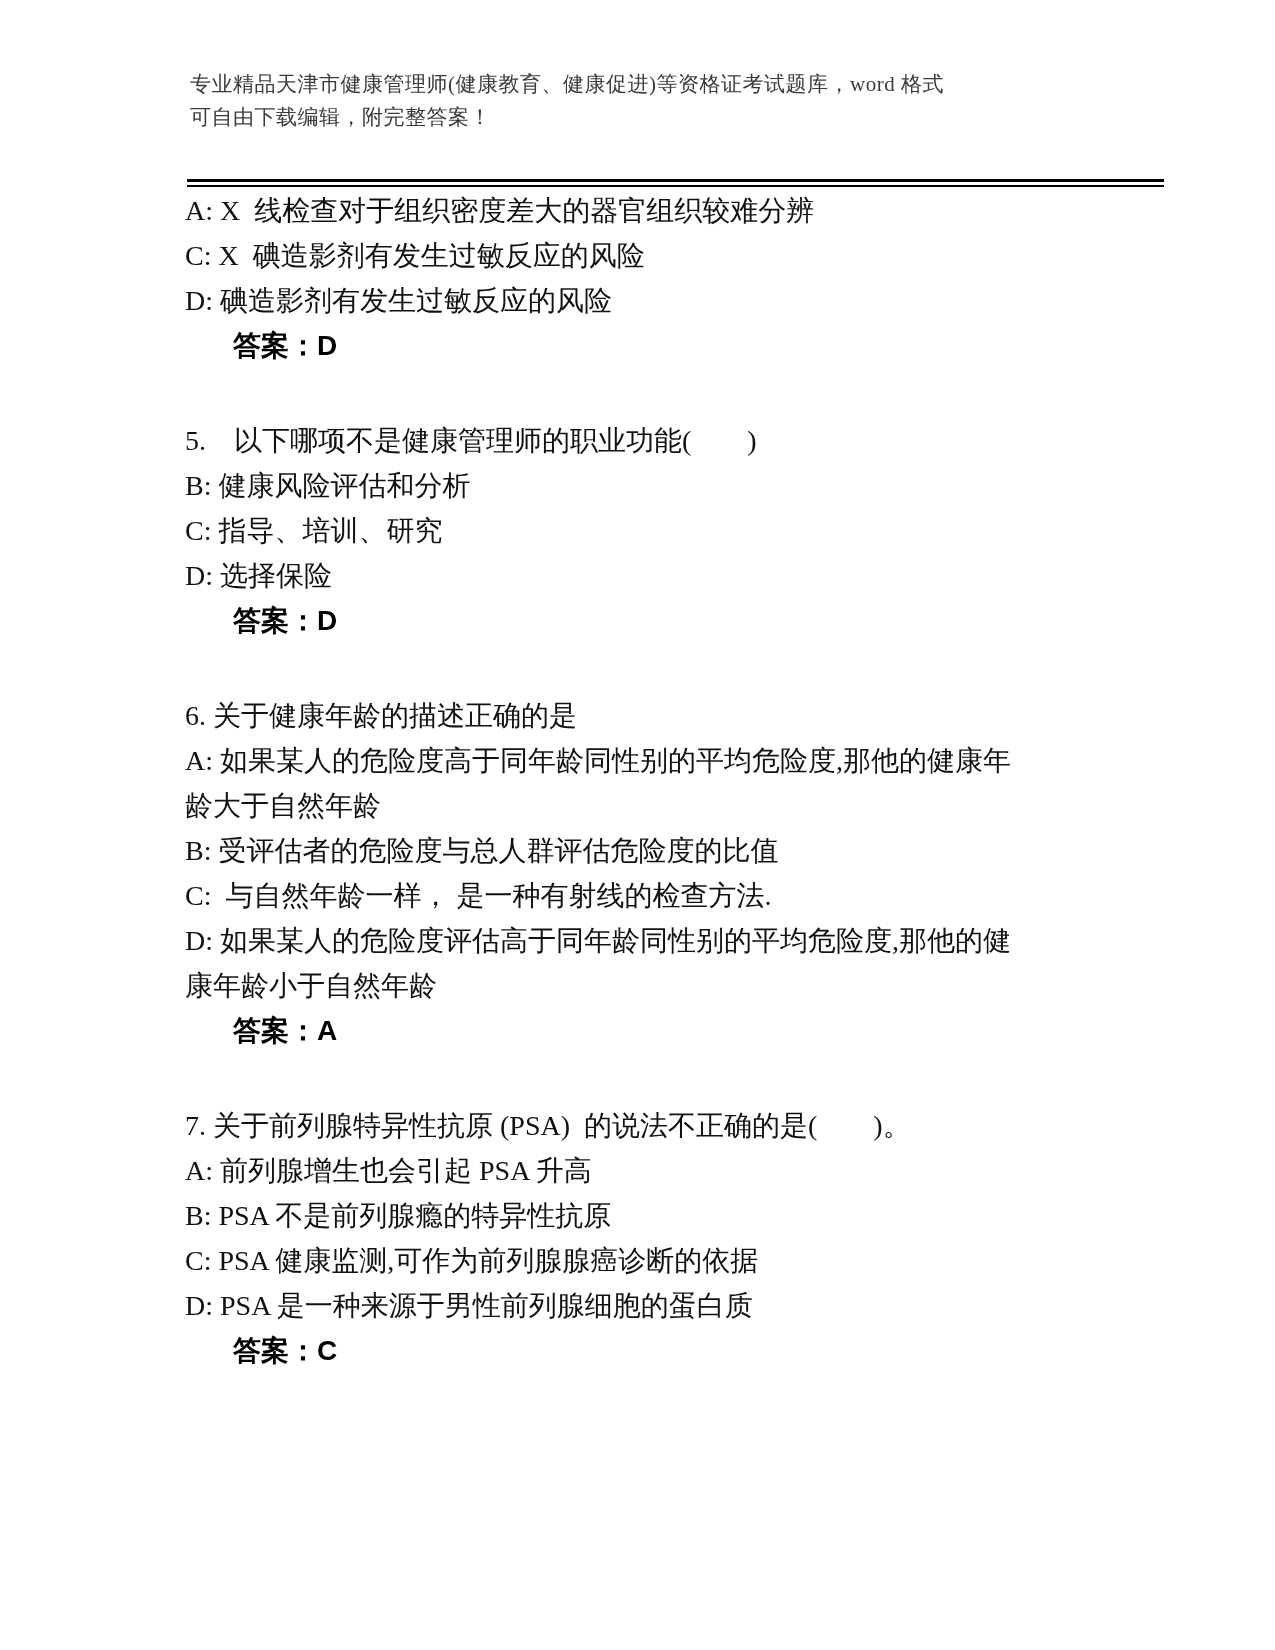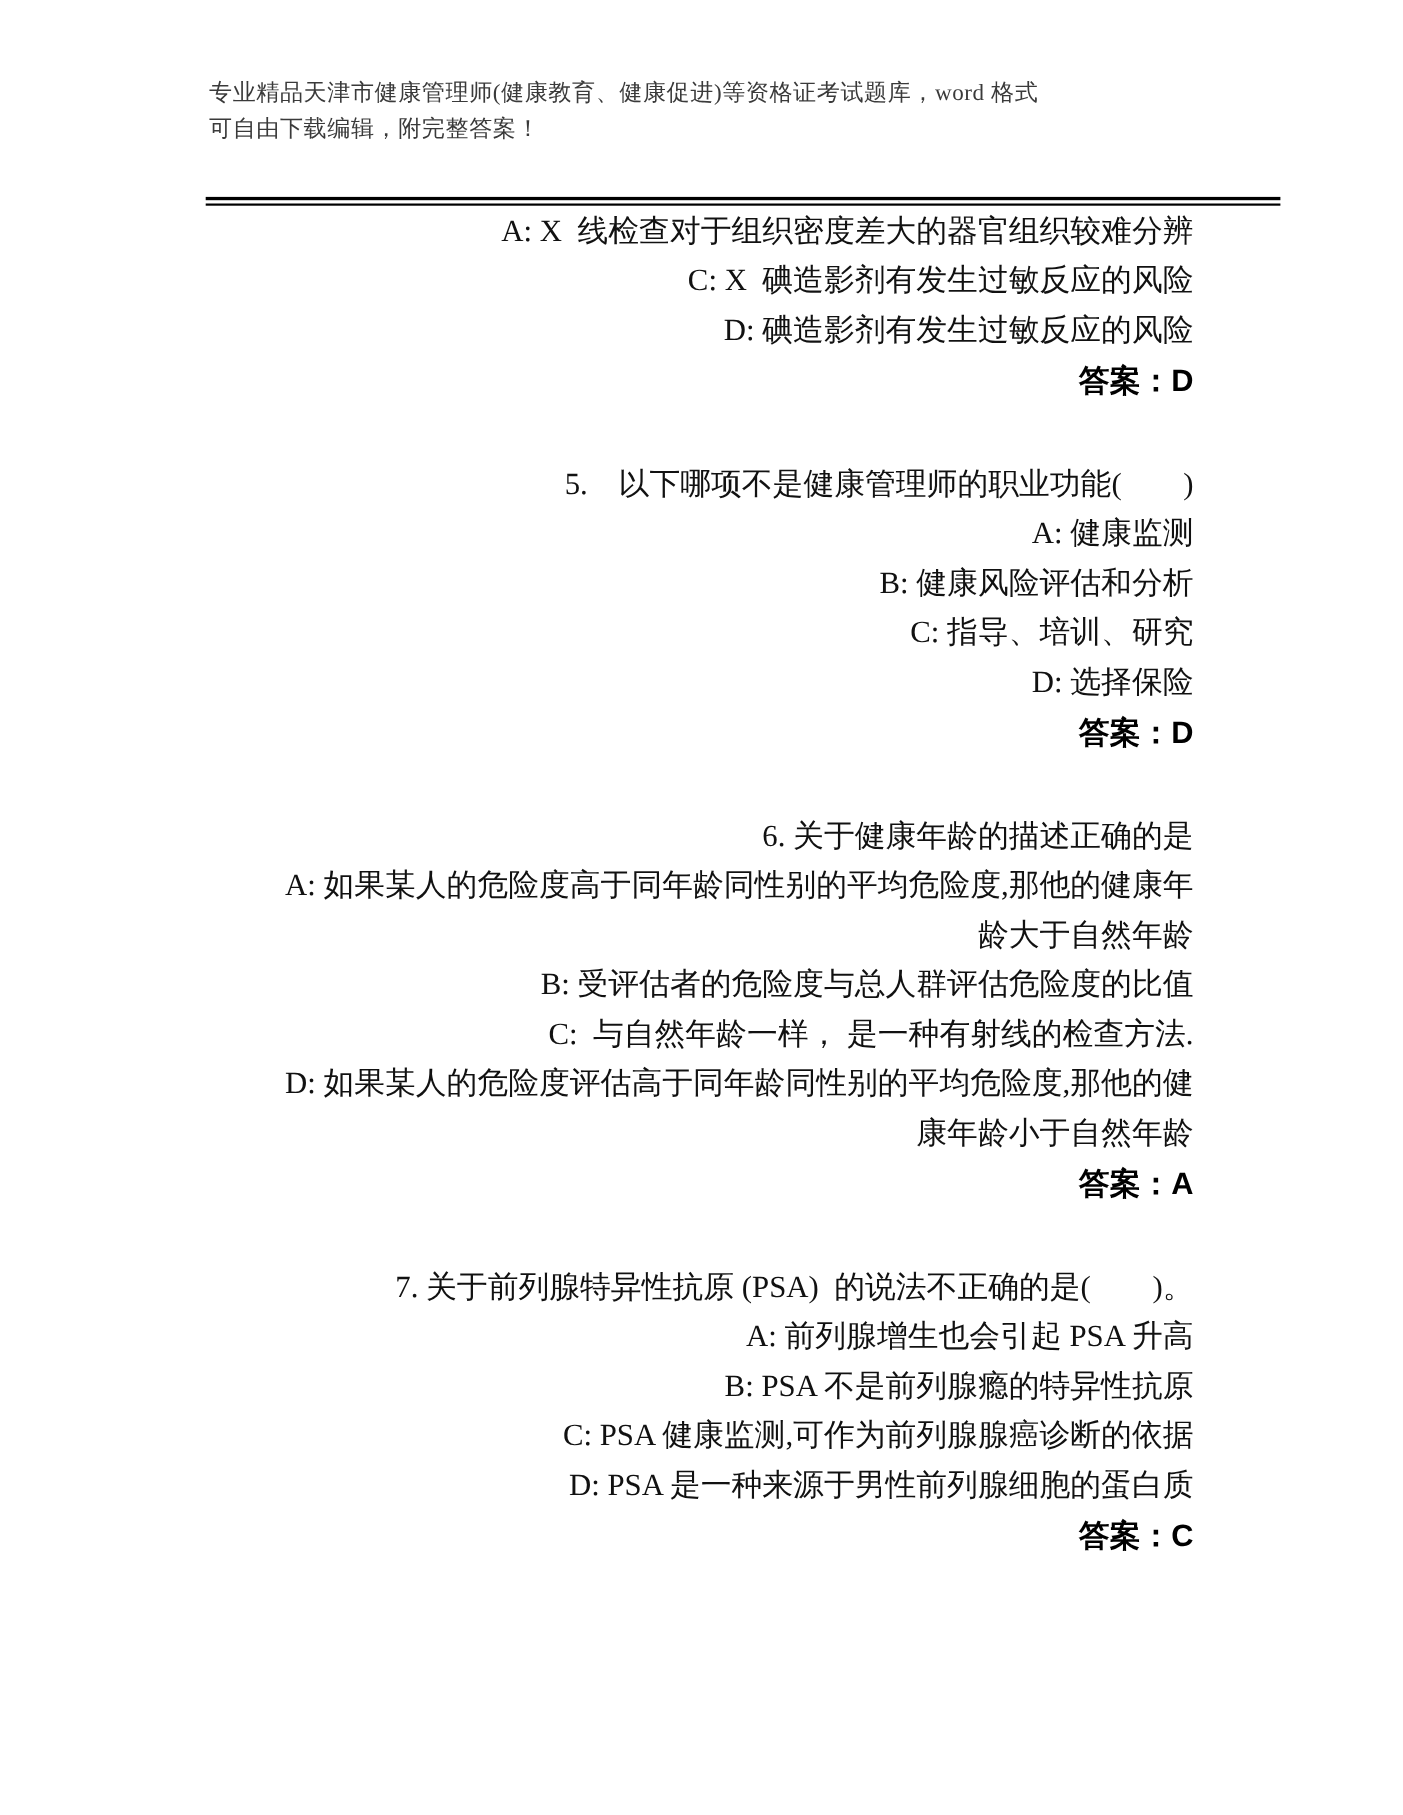--- a/index.html
+++ b/index.html
@@ -42,26 +42,26 @@
   .content {
     position: absolute;
     left: 185px;
     top: 188px;
     width: 900px;
     font-size: 28px;
     line-height: 45px;
   }
   .line {
     white-space: pre-wrap;
-    text-align: right;
   }
   .answer {
     font-weight: 700;
     font-family: "Liberation Sans", "DejaVu Sans", sans-serif;
     color: #000000;
+    margin-left: 48px;
   }
   .question.spaced {
     margin-top: 50px;
   }
 </style>
 </head>
 <body>
 
 <div class="page">
 
@@ -76,21 +76,20 @@
 
     <section class="question">
       <div class="line option">A: X  线检查对于组织密度差大的器官组织较难分辨</div>
       <div class="line option">C: X  碘造影剂有发生过敏反应的风险</div>
       <div class="line option">D: 碘造影剂有发生过敏反应的风险</div>
       <div class="line answer">答案：D</div>
     </section>
 
     <section class="question spaced">
       <div class="line title">5.　以下哪项不是健康管理师的职业功能(　　)</div>
-      <div class="line option">A: 健康监测</div>
       <div class="line option">B: 健康风险评估和分析</div>
       <div class="line option">C: 指导、培训、研究</div>
       <div class="line option">D: 选择保险</div>
       <div class="line answer">答案：D</div>
     </section>
 
     <section class="question spaced">
       <div class="line title">6. 关于健康年龄的描述正确的是</div>
       <div class="line option">A: 如果某人的危险度高于同年龄同性别的平均危险度,那他的健康年
 龄大于自然年龄</div>

